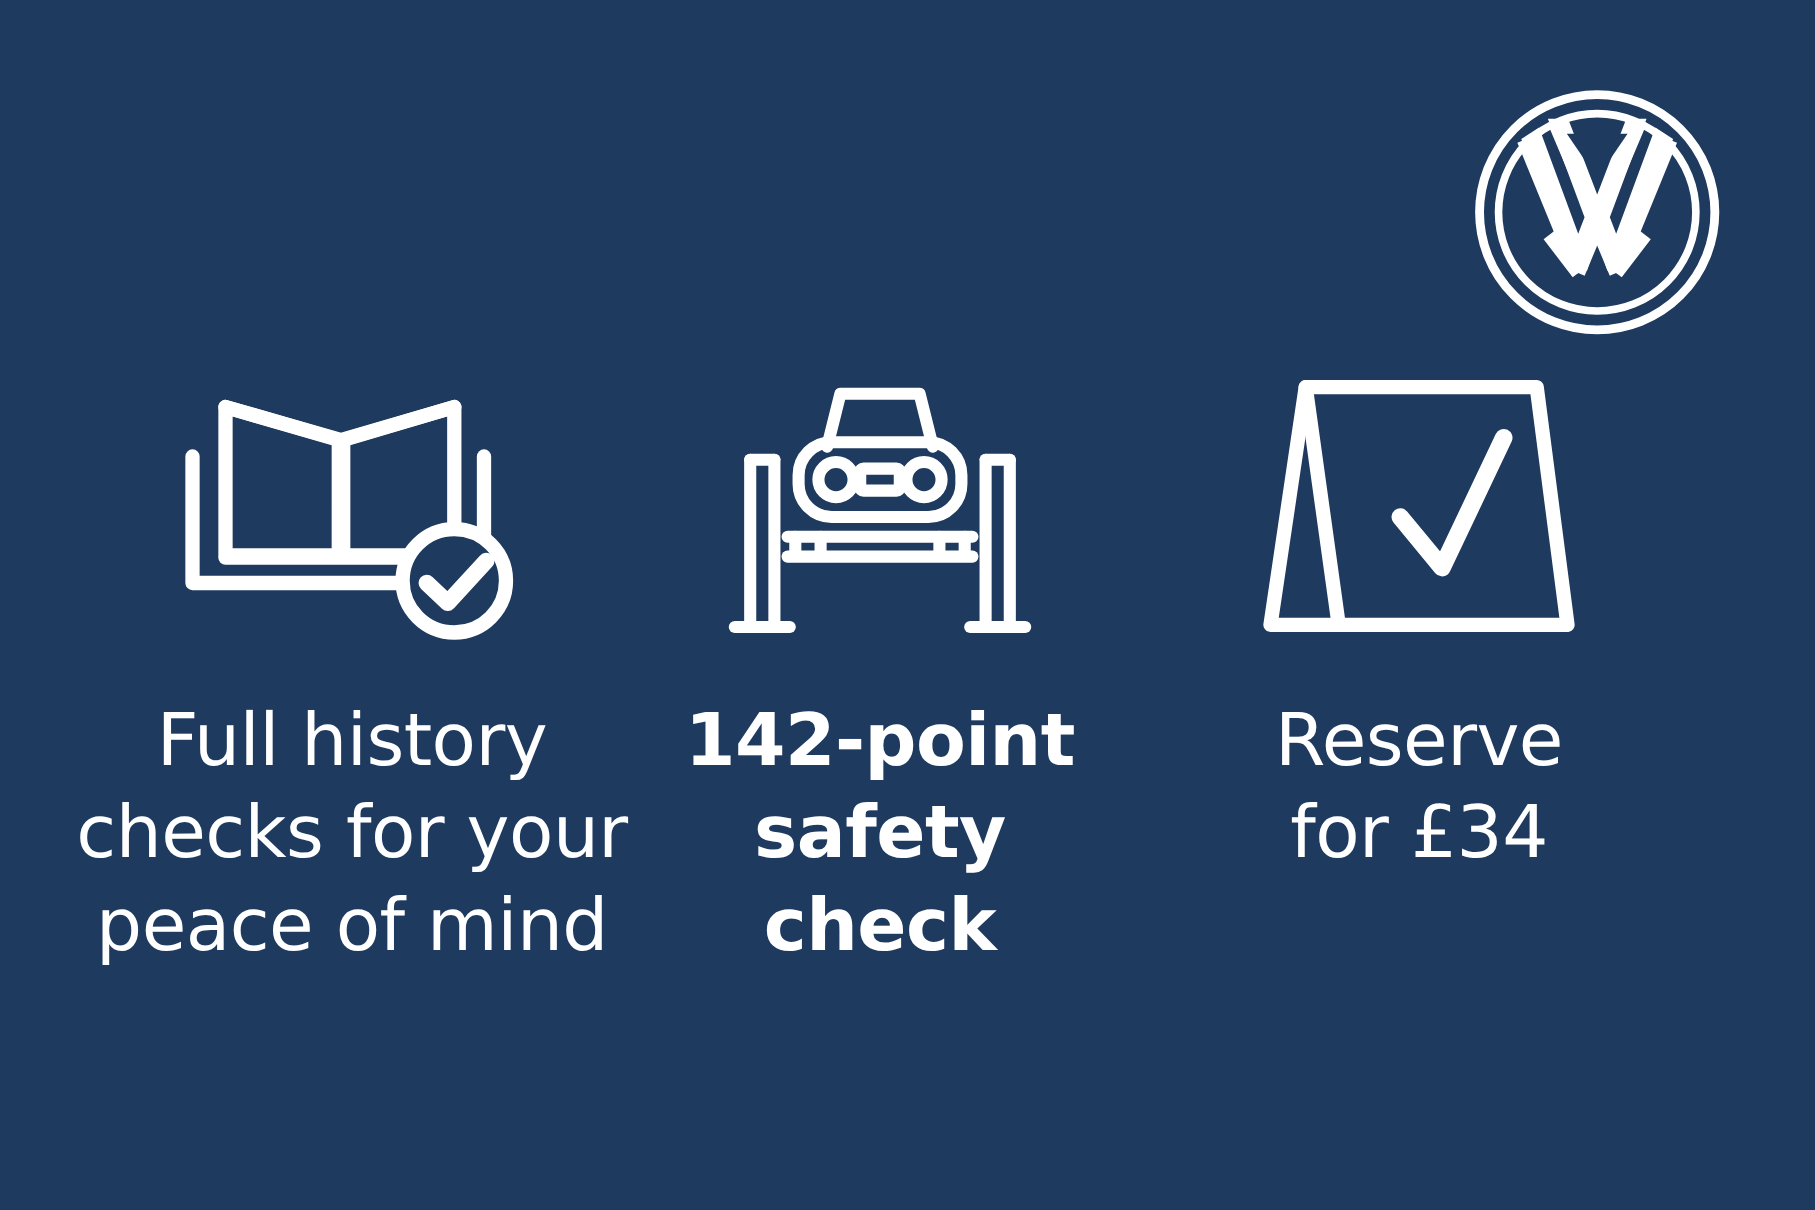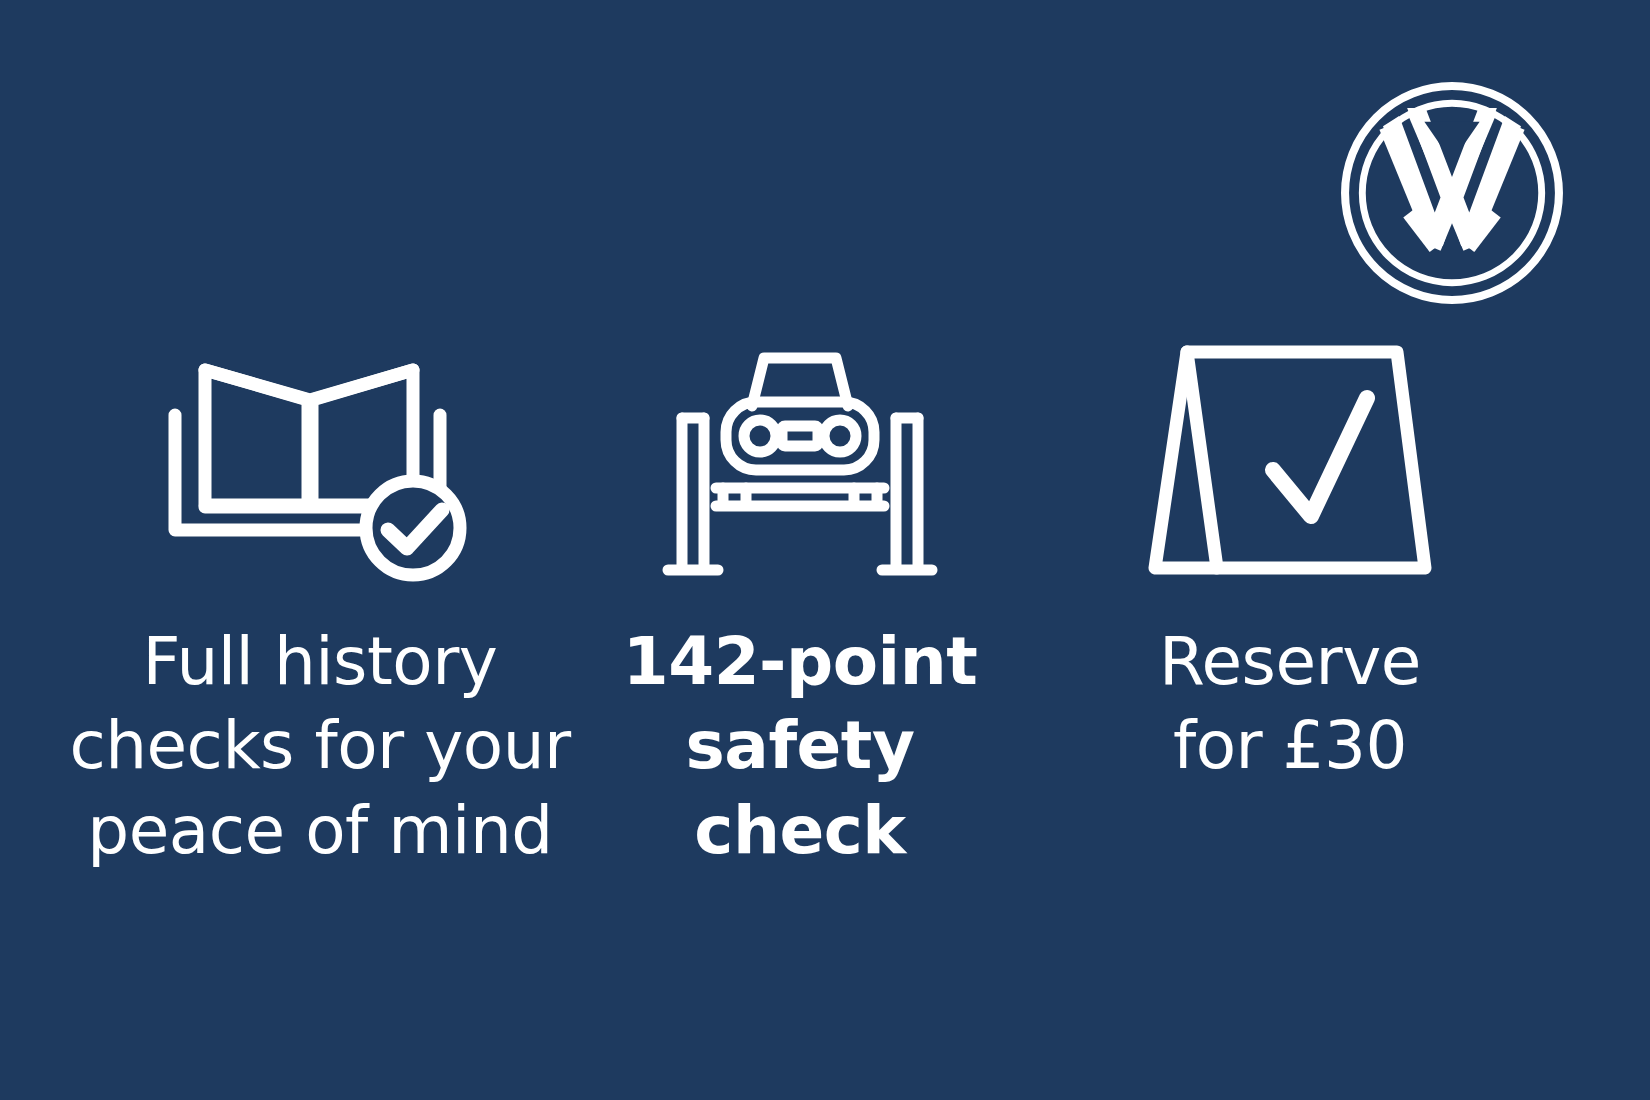--- a/index.html
+++ b/index.html
@@ -56,20 +56,21 @@
 
   .caption {
     text-align:center;
     font-size:66px;
     line-height:1.28;
     font-weight:400;
     letter-spacing:-0.5px;
     color:#ffffff;
     white-space:pre-line;
     font-family:"DejaVu Sans", sans-serif;
+    margin-top:11px;
   }
   .cap-1 { width:560px; }
   .cap-2 { width:400px;font-weight:bold; }
   .cap-3 { width:440px; }
 </style>
 </head>
 <body style="background: rgb(30, 58, 95);">
 
 <div class="banner" style="background: rgb(30, 58, 95);">
 
@@ -210,17 +211,17 @@
 
             <path d="M 62 22 L 272 22 L 300 238 L 92 238 Z"></path>
 
             <path d="M 62 22 L 30 238 L 92 238"></path>
 
             <path d="M 148 140 L 186 186 L 242 68" stroke-width="16"></path>
           </g>
         </svg>
       </div>
       <div class="caption cap-3">Reserve
-for £30</div>
+for £34</div>
     </div>
 
   </div>
 </div>
 
 </body></html>

